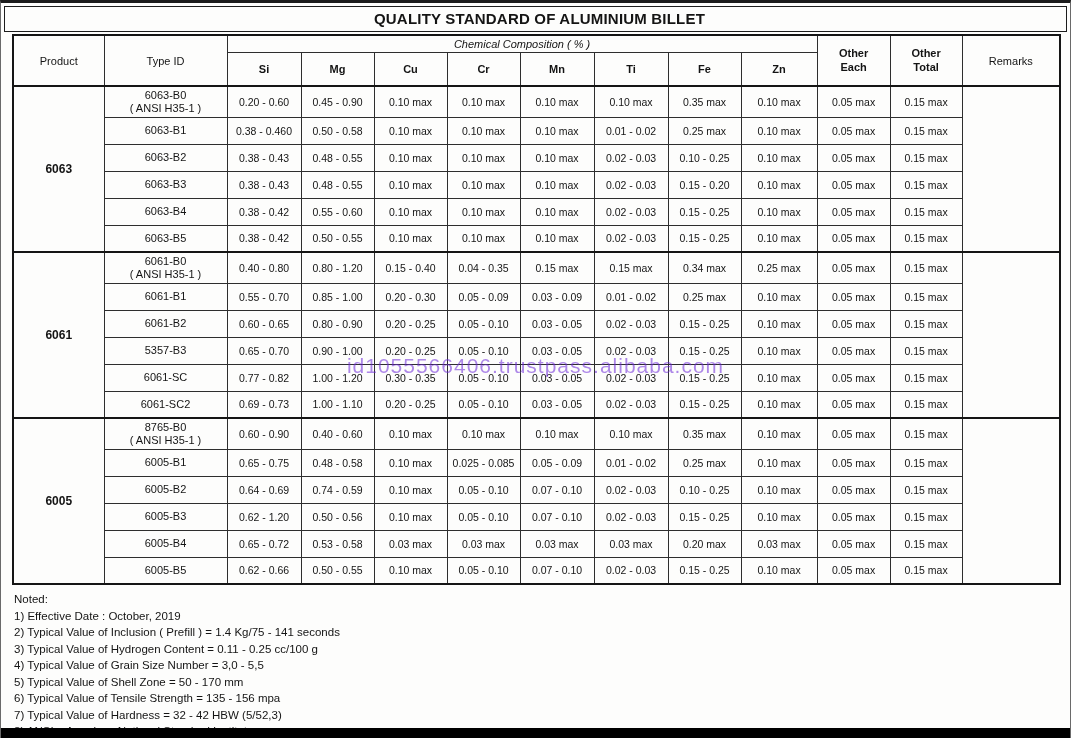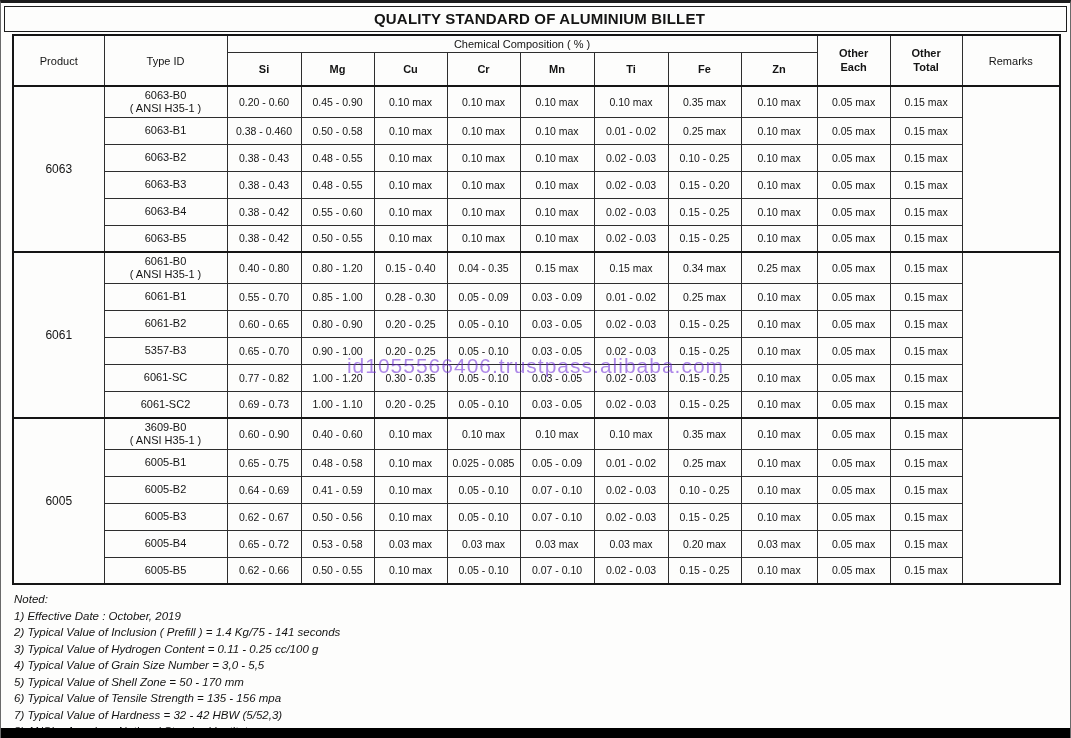--- a/index.html
+++ b/index.html
@@ -41,36 +41,35 @@
     vertical-align:middle;
     font-size:11px;
     padding:0 2px;
     overflow:hidden;
   }
   .comp thead tr.top-head { height:17px; }
   .comp thead tr.el-head  { height:34px; }
   .comp thead th { font-weight:normal; }
   .comp thead tr.el-head th { font-weight:bold; }
   .comp th.two-line { font-weight:bold; line-height:1.25; }
-  .comp th.chem-head { font-size:11px; }
+  .comp th.chem-head { font-size:11px;font-style:italic; }
 
   .comp tbody tr { height:27px; }
   .comp tbody tr.first-row { height:31px; }
   .comp tbody tr.group-start > td { border-top:2px solid #151515; }
 
-  .comp td.product-cell { font-weight:normal; font-size:12px; }
+  .comp td.product-cell { font-weight:bold; font-size:12px; }
   .comp td.typeid-cell { font-size:11px; line-height:1.15; }
   .comp td.typeid-cell div { white-space:nowrap; }
   .comp tbody td { font-size:10.5px; white-space:nowrap; }
 
   .notes {
     margin:6px 0 0 13px;
     font-size:11.5px;
     line-height:16.5px;
-    font-style:italic;
   }
 
   .watermark {
     position:absolute;
     top:351px; left:50%;
     transform:translateX(-50%);
     font-size:21px;
     letter-spacing:1px;
     opacity:0.55;
     white-space:nowrap;
@@ -246,21 +245,21 @@
           <td>0.05 max</td>
           <td>0.15 max</td>
           <td rowspan="6"></td>
         </tr>
         <tr>
           <td class="typeid-cell">
             <div>6061-B1</div>
           </td>
           <td>0.55 - 0.70</td>
           <td>0.85 - 1.00</td>
-          <td>0.28 - 0.30</td>
+          <td>0.20 - 0.30</td>
           <td>0.05 - 0.09</td>
           <td>0.03 - 0.09</td>
           <td>0.01 - 0.02</td>
           <td>0.25 max</td>
           <td>0.10 max</td>
           <td>0.05 max</td>
           <td>0.15 max</td>
         </tr>
         <tr>
           <td class="typeid-cell">
@@ -318,21 +317,21 @@
           <td>0.03 - 0.05</td>
           <td>0.02 - 0.03</td>
           <td>0.15 - 0.25</td>
           <td>0.10 max</td>
           <td>0.05 max</td>
           <td>0.15 max</td>
         </tr>
         <tr class="group-start first-row">
           <td rowspan="6" class="product-cell">6005</td>
           <td class="typeid-cell">
-            <div>3609-B0</div>
+            <div>8765-B0</div>
             <div>( ANSI H35-1 )</div>
           </td>
           <td>0.60 - 0.90</td>
           <td>0.40 - 0.60</td>
           <td>0.10 max</td>
           <td>0.10 max</td>
           <td>0.10 max</td>
           <td>0.10 max</td>
           <td>0.35 max</td>
           <td>0.10 max</td>
@@ -353,35 +352,35 @@
           <td>0.25 max</td>
           <td>0.10 max</td>
           <td>0.05 max</td>
           <td>0.15 max</td>
         </tr>
         <tr>
           <td class="typeid-cell">
             <div>6005-B2</div>
           </td>
           <td>0.64 - 0.69</td>
-          <td>0.41 - 0.59</td>
+          <td>0.74 - 0.59</td>
           <td>0.10 max</td>
           <td>0.05 - 0.10</td>
           <td>0.07 - 0.10</td>
           <td>0.02 - 0.03</td>
           <td>0.10 - 0.25</td>
           <td>0.10 max</td>
           <td>0.05 max</td>
           <td>0.15 max</td>
         </tr>
         <tr>
           <td class="typeid-cell">
             <div>6005-B3</div>
           </td>
-          <td>0.62 - 0.67</td>
+          <td>0.62 - 1.20</td>
           <td>0.50 - 0.56</td>
           <td>0.10 max</td>
           <td>0.05 - 0.10</td>
           <td>0.07 - 0.10</td>
           <td>0.02 - 0.03</td>
           <td>0.15 - 0.25</td>
           <td>0.10 max</td>
           <td>0.05 max</td>
           <td>0.15 max</td>
         </tr>

